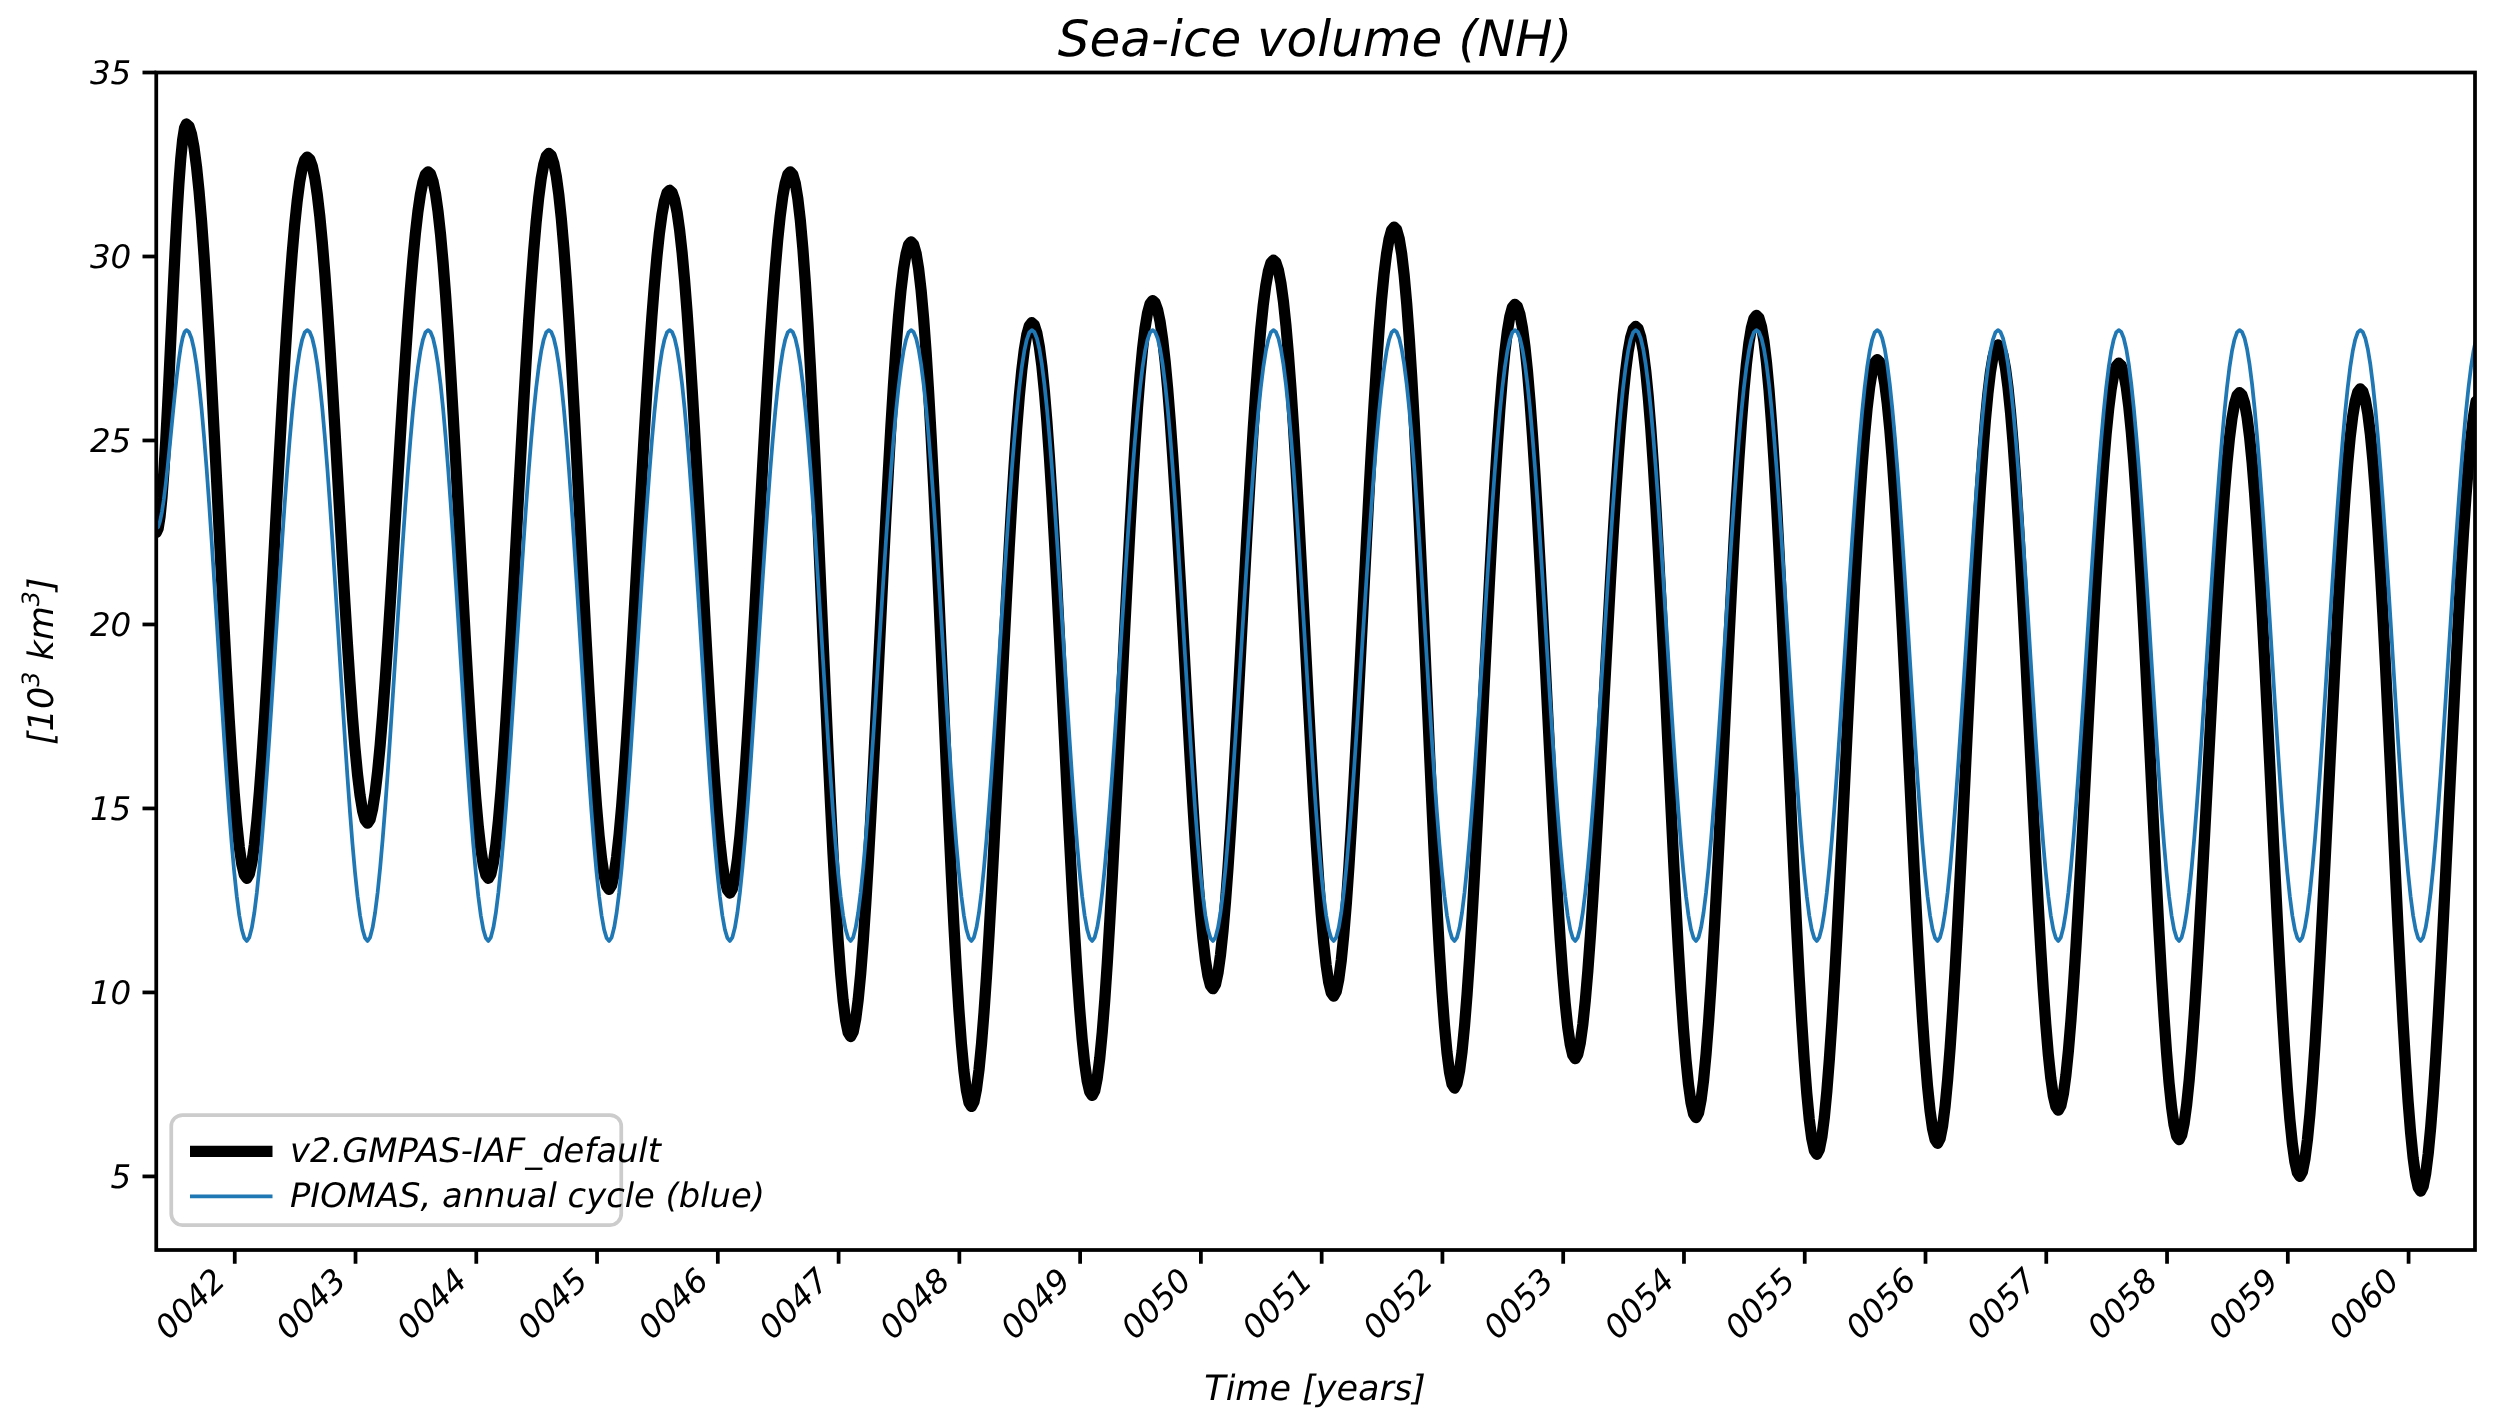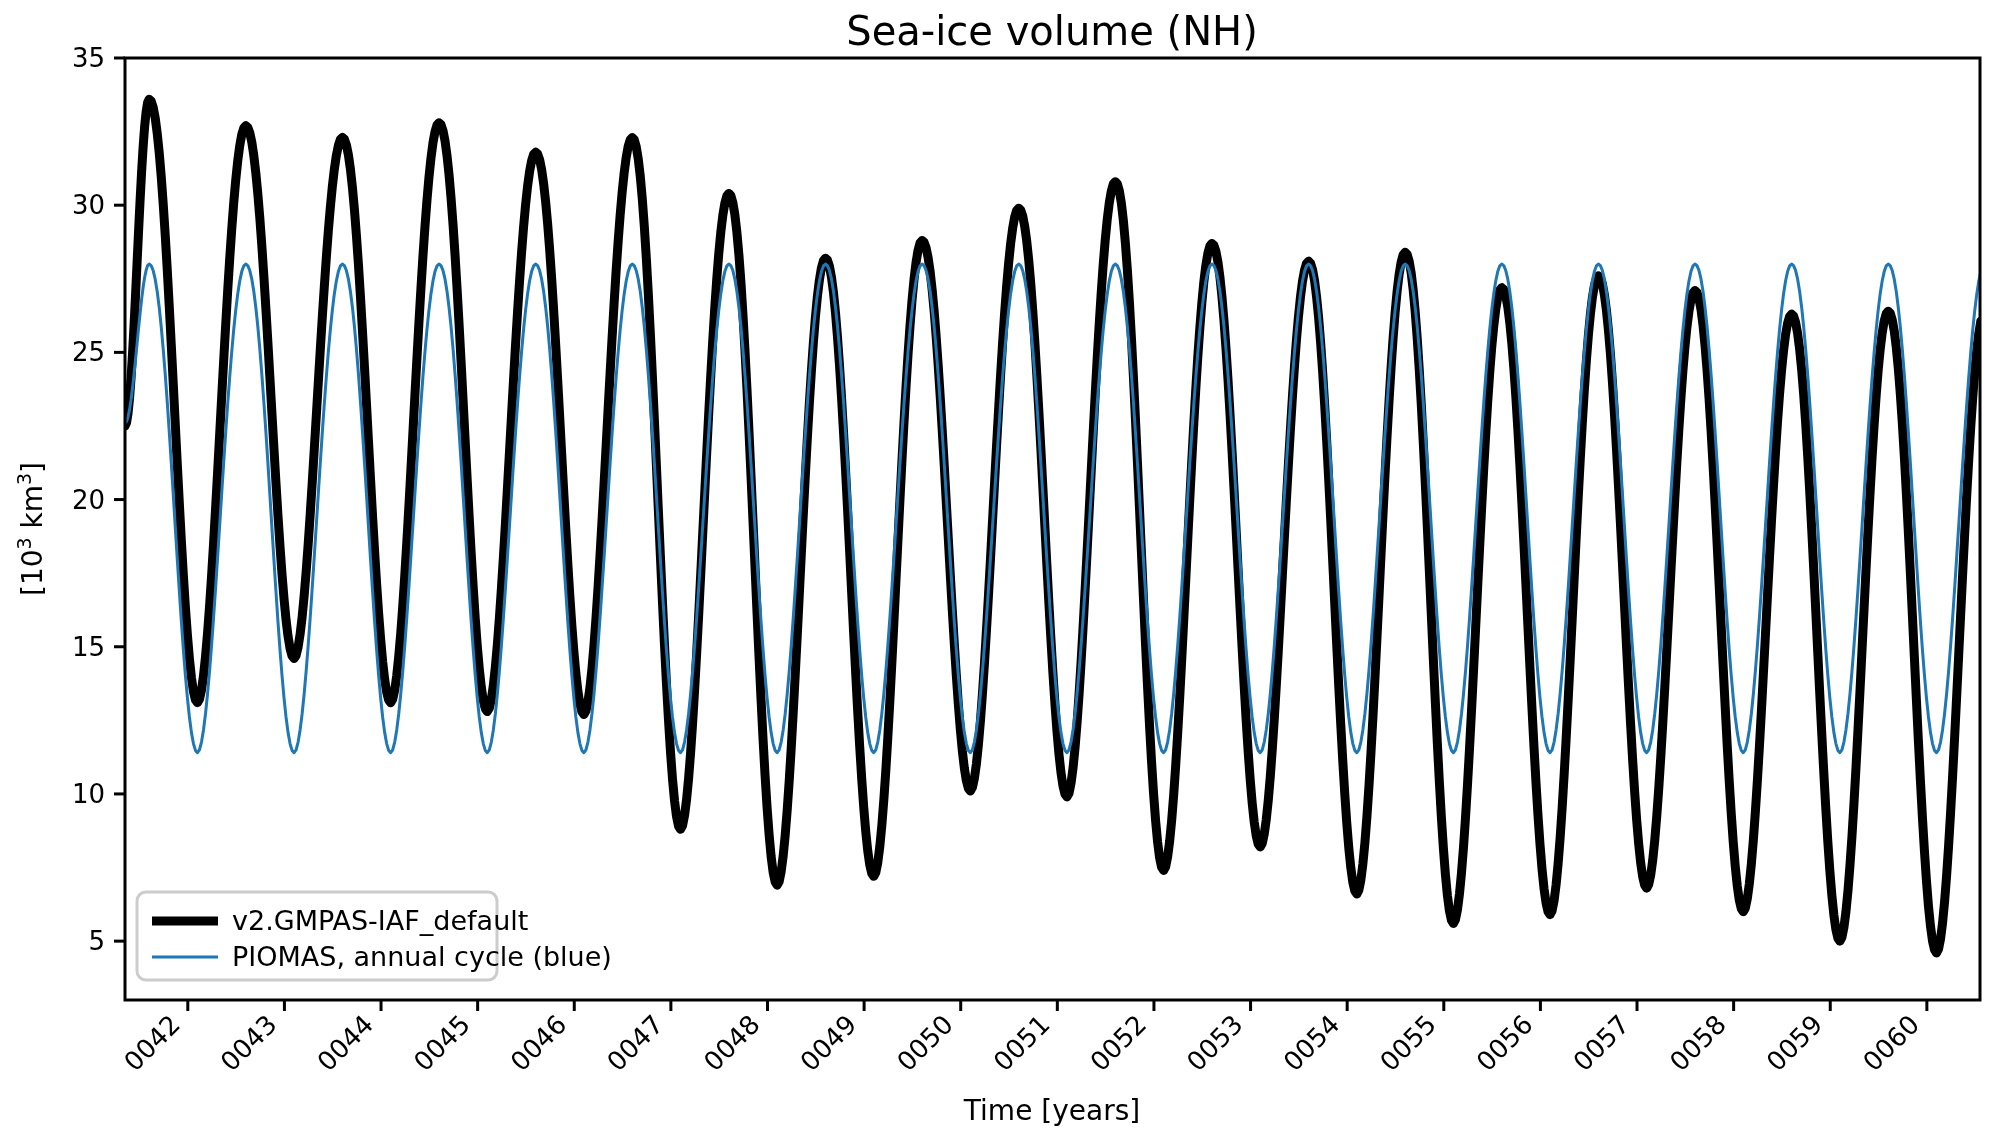--- a/index.html
+++ b/index.html
@@ -11,20 +11,21 @@
     width: 2004px;
     height: 1141px;
     font-family: "DejaVu Sans", sans-serif;
     overflow: hidden;
   }
   #figure {
     position: relative;
     width: 2004px;
     height: 811px;
     background: #ffffff;
+    font-style: italic;
   }
   #chart-svg {
     position: absolute;
     left: 0;
     top: 0;
     width: 2004px;
     height: 1141px;
     display: block;
   }
   .chart-title {

